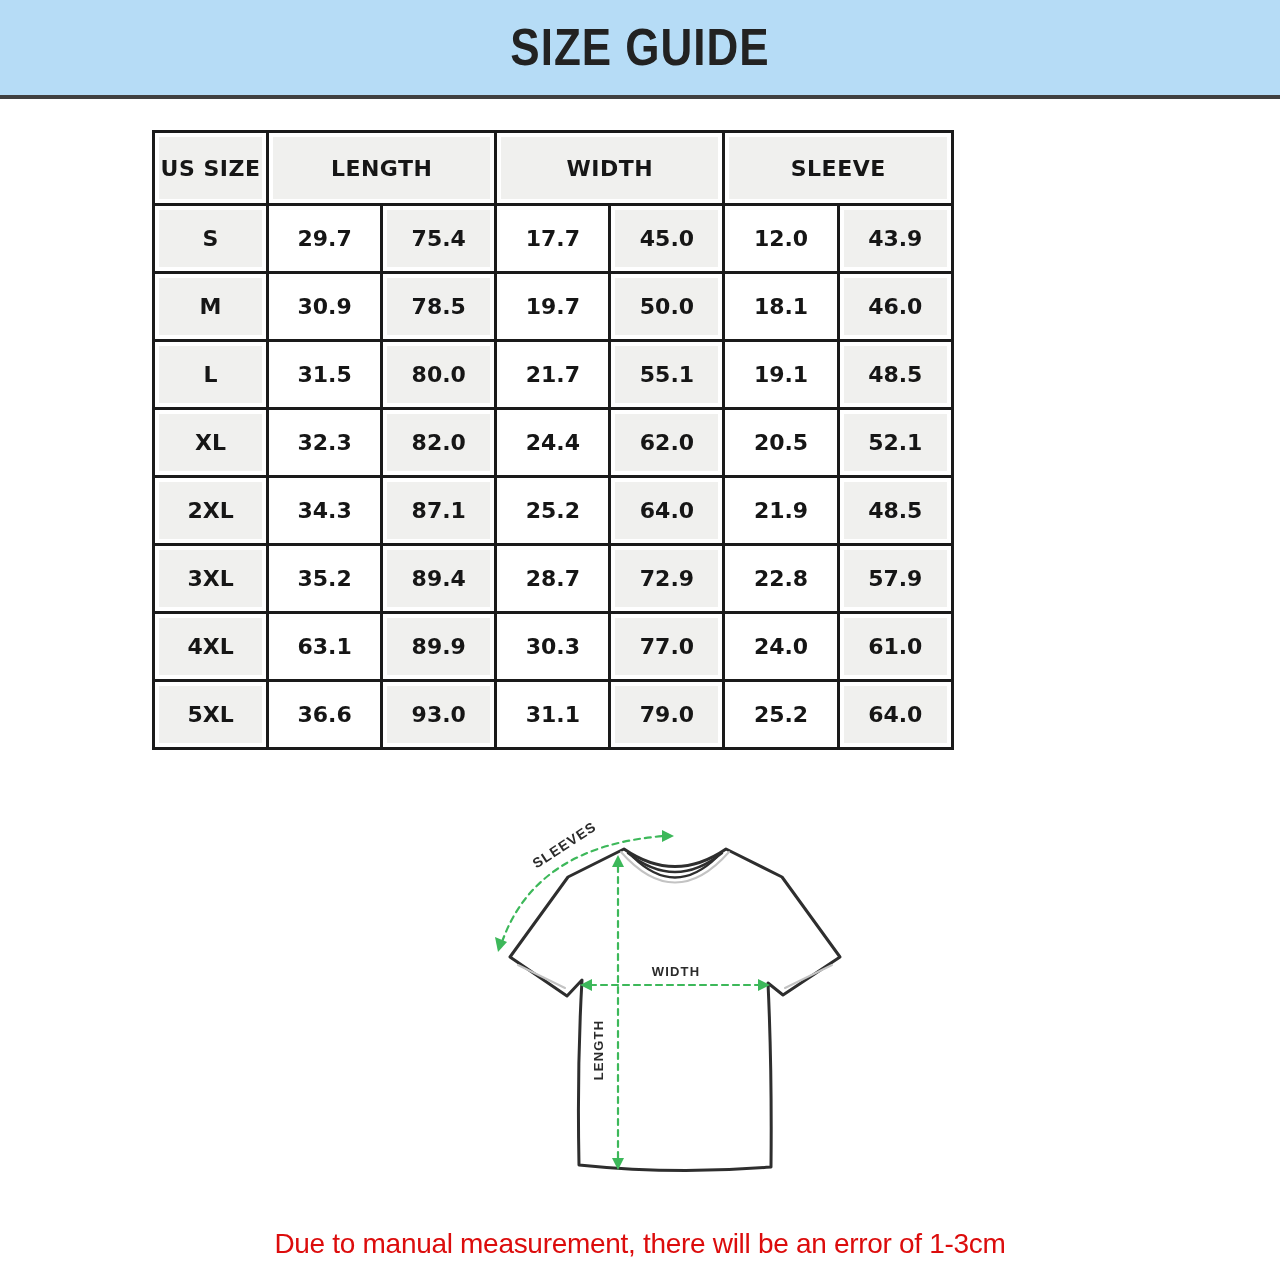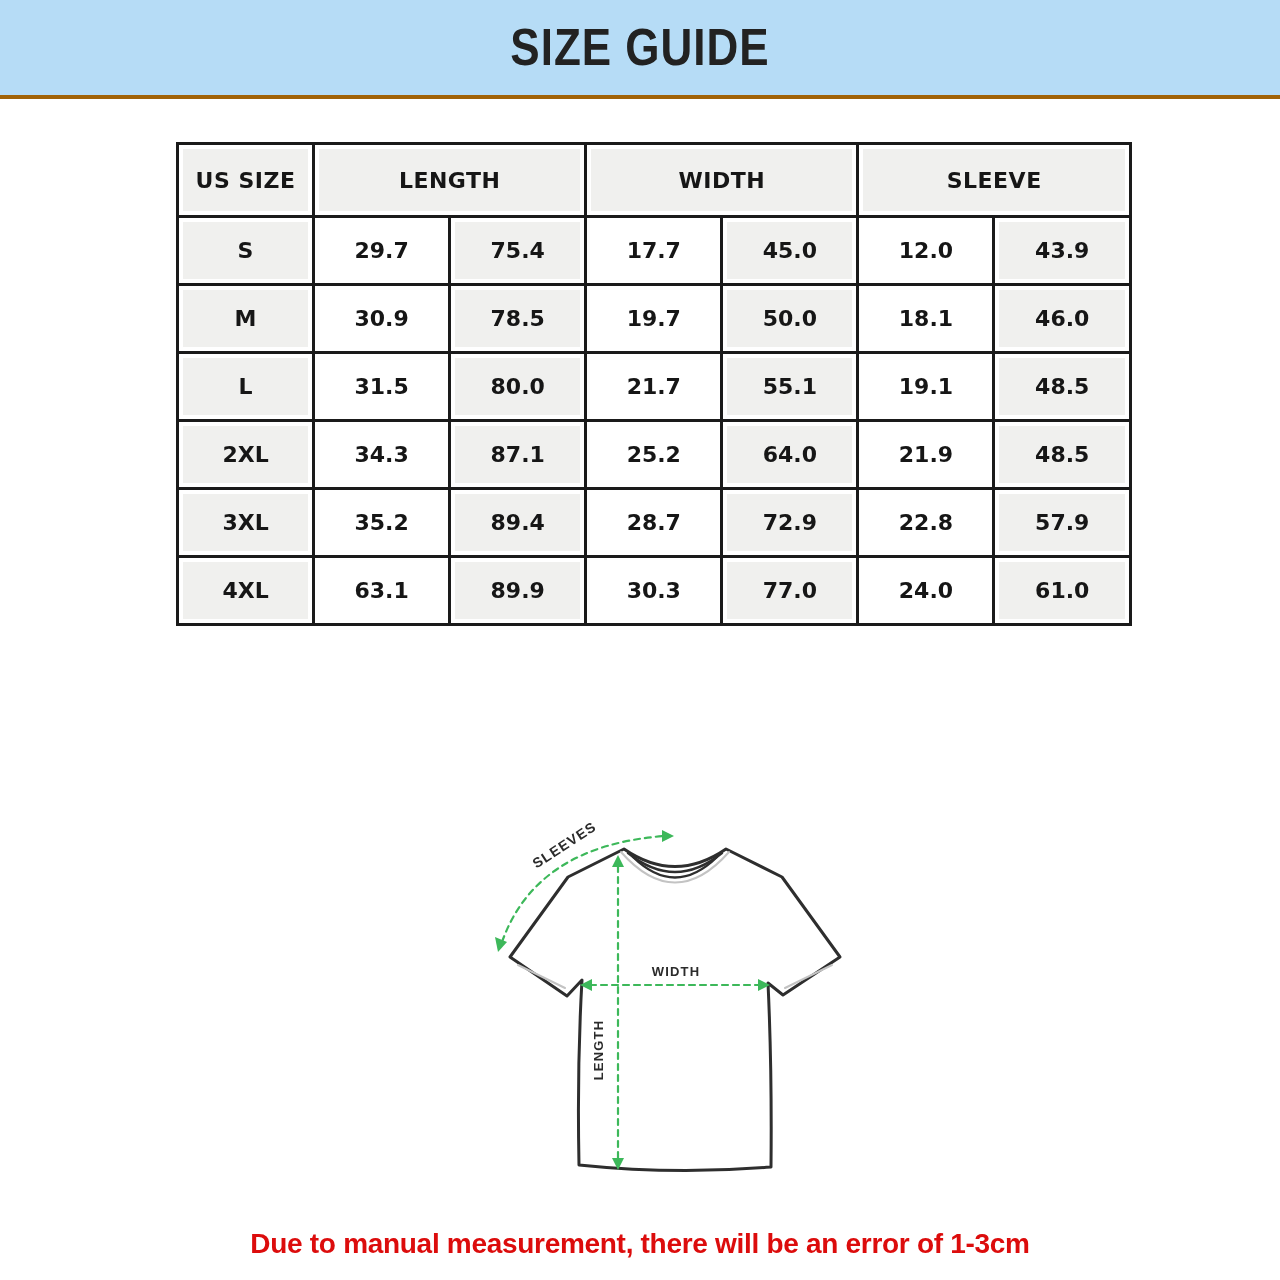--- a/index.html
+++ b/index.html
@@ -9,30 +9,30 @@
     --shade:#f0f0ee;
     --border:#1a1a1a;
   }
   html,body{margin:0;padding:0;}
   body{
     width:1280px;height:1280px;position:relative;overflow:hidden;
     background:#ffffff;font-family:"DejaVu Sans",sans-serif;
   }
   .banner{
     position:absolute;top:0;left:0;width:100%;height:99px;
-    background:var(--banner-bg);border-bottom:4px solid #a16207;
+    background:var(--banner-bg);border-bottom:4px solid #404040;
     display:flex;align-items:center;justify-content:center;box-sizing:border-box;
   }
   .banner h1{
     margin:0;font-family:"Liberation Sans",sans-serif;font-weight:bold;
     font-size:44px;letter-spacing:1px;color:#222222;transform:scaleY(1.16);
   }
   table.size-table{
-    position:absolute;left:152px;top:142px;width:956px;
-    border-collapse:collapse;table-layout:fixed;margin-left:24px;
+    position:absolute;left:152px;top:130px;width:802px;
+    border-collapse:collapse;table-layout:fixed;
   }
   .size-table th,.size-table td{
     border:3px solid var(--border);
     text-align:center;vertical-align:middle;
     font-family:"DejaVu Sans",sans-serif;font-weight:bold;
     font-size:22px;color:#161616;height:65px;padding:0;
   }
   .size-table thead tr.group-row th{height:70px;letter-spacing:.5px;}
   .size-table .shade{
     background:var(--shade);
@@ -44,21 +44,21 @@
     font-family:"Liberation Sans",sans-serif;font-weight:bold;
     fill:#2b2b2b;letter-spacing:1.2px;
   }
   .shirt-line{fill:#ffffff;stroke:#2e2e2e;stroke-width:3;stroke-linejoin:round;stroke-linecap:round;}
   .shirt-detail{fill:none;stroke:#2e2e2e;stroke-width:2.4;stroke-linecap:round;}
   .shirt-faint{fill:none;stroke:#c3c3c3;stroke-width:2;stroke-linecap:round;}
   .green-dash{fill:none;stroke:var(--green);stroke-width:2.2;stroke-dasharray:6 5;stroke-linecap:round;}
   .green-arrow{fill:var(--green);stroke:none;}
   .note{
     position:absolute;top:1228px;left:0;width:100%;text-align:center;
-    font-family:"Liberation Sans",sans-serif;font-weight:bold;
+    font-family:"Liberation Sans",sans-serif;font-weight:normal;
     font-size:28px;letter-spacing:-0.3px;color:var(--note-red);
   }
 </style>
 </head>
 <body>
 
 <header class="banner">
   <h1>SIZE GUIDE</h1>
 </header>
 
@@ -102,20 +102,29 @@
     <tr>
       <td class="shade">L</td>
       <td>31.5</td>
       <td class="shade">80.0</td>
       <td>21.7</td>
       <td class="shade">55.1</td>
       <td>19.1</td>
       <td class="shade">48.5</td>
     </tr>
     <tr>
+      <td class="shade">XL</td>
+      <td>32.3</td>
+      <td class="shade">82.0</td>
+      <td>24.4</td>
+      <td class="shade">62.0</td>
+      <td>20.5</td>
+      <td class="shade">52.1</td>
+    </tr>
+    <tr>
       <td class="shade">2XL</td>
       <td>34.3</td>
       <td class="shade">87.1</td>
       <td>25.2</td>
       <td class="shade">64.0</td>
       <td>21.9</td>
       <td class="shade">48.5</td>
     </tr>
     <tr>
       <td class="shade">3XL</td>
@@ -127,20 +136,29 @@
       <td class="shade">57.9</td>
     </tr>
     <tr>
       <td class="shade">4XL</td>
       <td>63.1</td>
       <td class="shade">89.9</td>
       <td>30.3</td>
       <td class="shade">77.0</td>
       <td>24.0</td>
       <td class="shade">61.0</td>
+    </tr>
+    <tr>
+      <td class="shade">5XL</td>
+      <td>36.6</td>
+      <td class="shade">93.0</td>
+      <td>31.1</td>
+      <td class="shade">79.0</td>
+      <td>25.2</td>
+      <td class="shade">64.0</td>
     </tr>
   </tbody>
 </table>
 
 <div class="diagram">
   <svg viewBox="0 0 410 400">
 
     <path class="shirt-line" d="M 154 31 L 98 59 L 40 139 L 97 178 L 112 162
          Q 107 250 109 347
          Q 205 357 301 349

